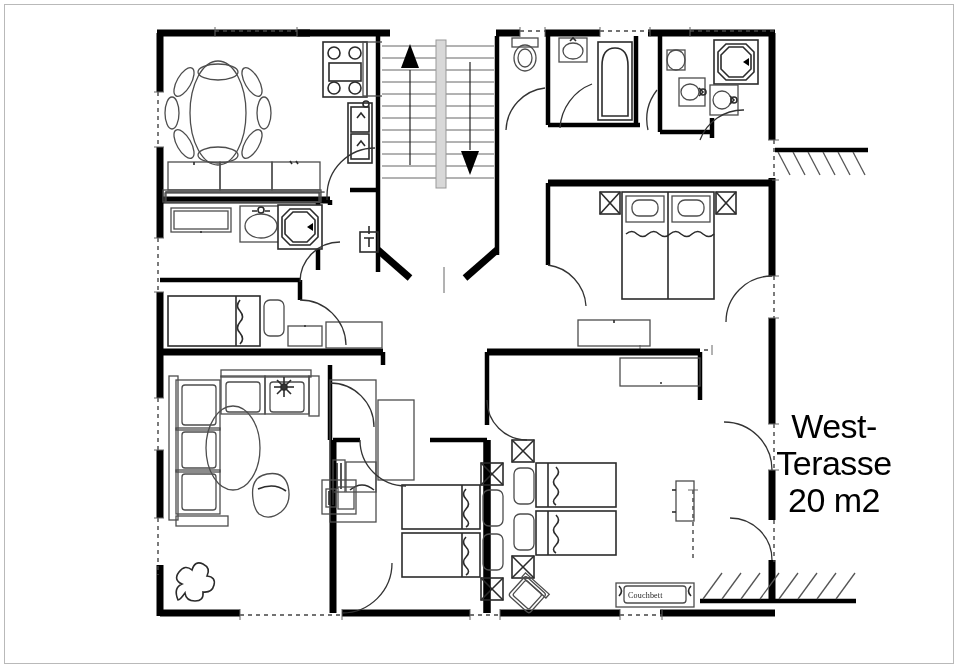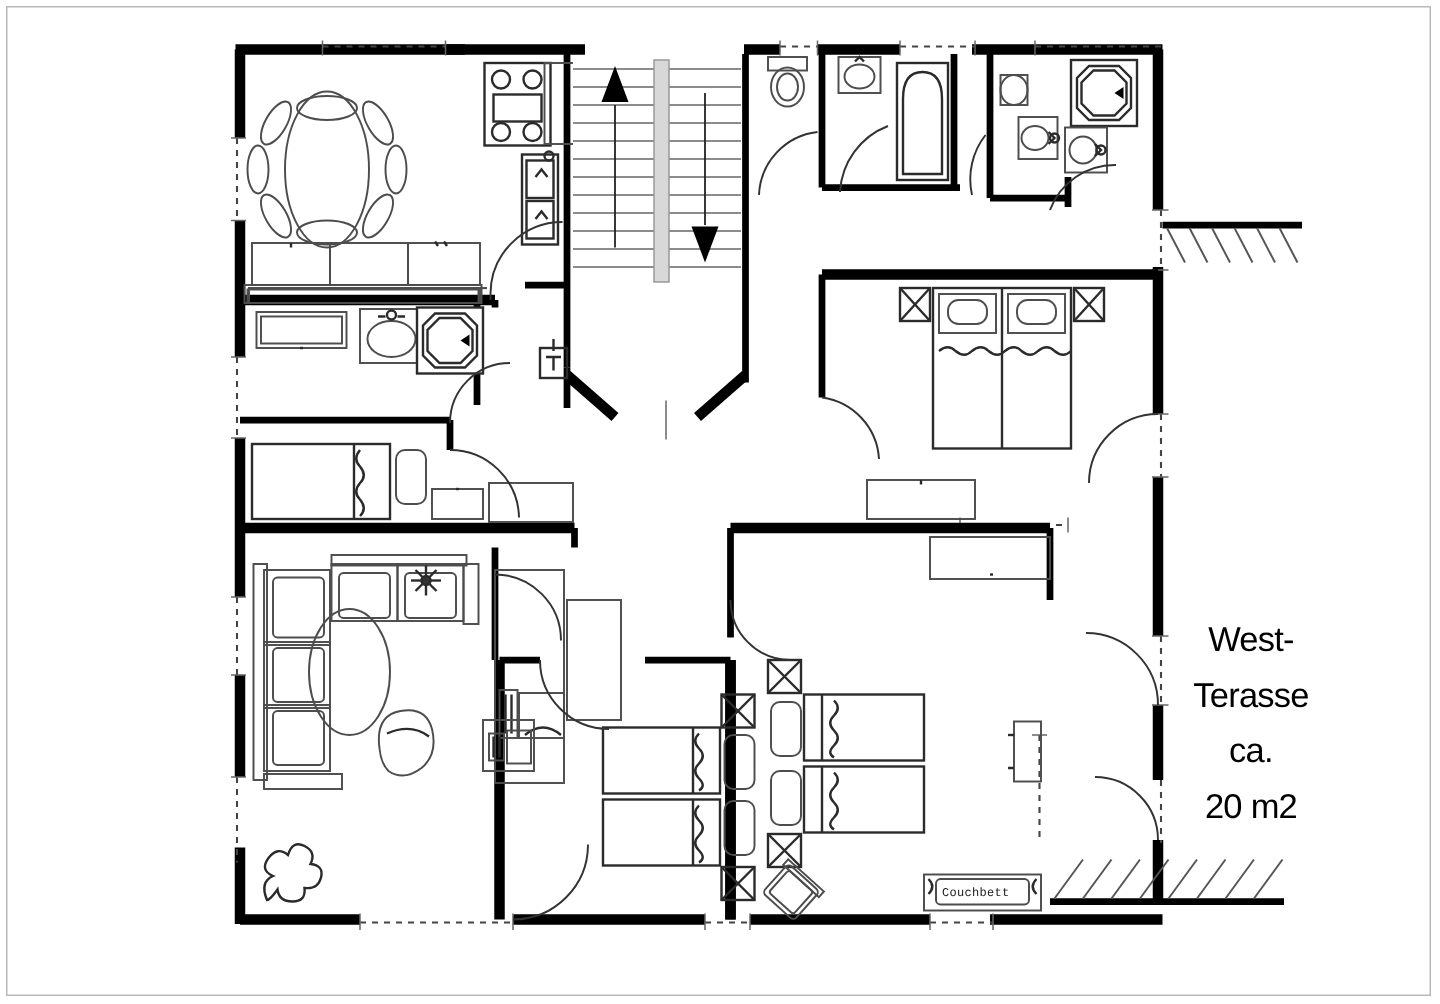--- a/index.html
+++ b/index.html
@@ -28,34 +28,34 @@
     left: 0; top: 0;
     width: 960px;
     height: 669px;
   }
   #terrace-label {
     position: absolute;
     left: 724px;
     top: 408px;
     width: 220px;
     text-align: center;
-    font-size: 23px;
+    font-size: 34px;
     line-height: 37px;
     color: #000000;
     font-family: "Liberation Sans", sans-serif;
     letter-spacing: -0.5px;
   }
   #terrace-label .ln { display: block; white-space: nowrap; }
   #couchbett-label {
     position: absolute;
     left: 628px;
     top: 591px;
     font-size: 8px;
     color: #1a1a1a;
-    font-family: Liberation Mono, monospace;
+    font-family: Liberation Serif, serif;
     letter-spacing: 0.2px;
   }
 </style>
 </head>
 <body>
 
 <div id="page">
 
   <svg id="plan-svg" viewBox="0 0 960 669">
     <defs>
@@ -598,19 +598,18 @@
       <line class="thin" x1="444" y1="267" x2="444" y2="293"></line>
     </g>
 
   </svg>
 
   <div id="frame"></div>
 
   <div id="terrace-label">
     <span class="ln">West-</span>
     <span class="ln">Terasse</span>
-    <span class="ln">ca.</span>
     <span class="ln">20 m2</span>
   </div>
 
   <div id="couchbett-label">Couchbett</div>
 
 </div>
 
 </body></html>

